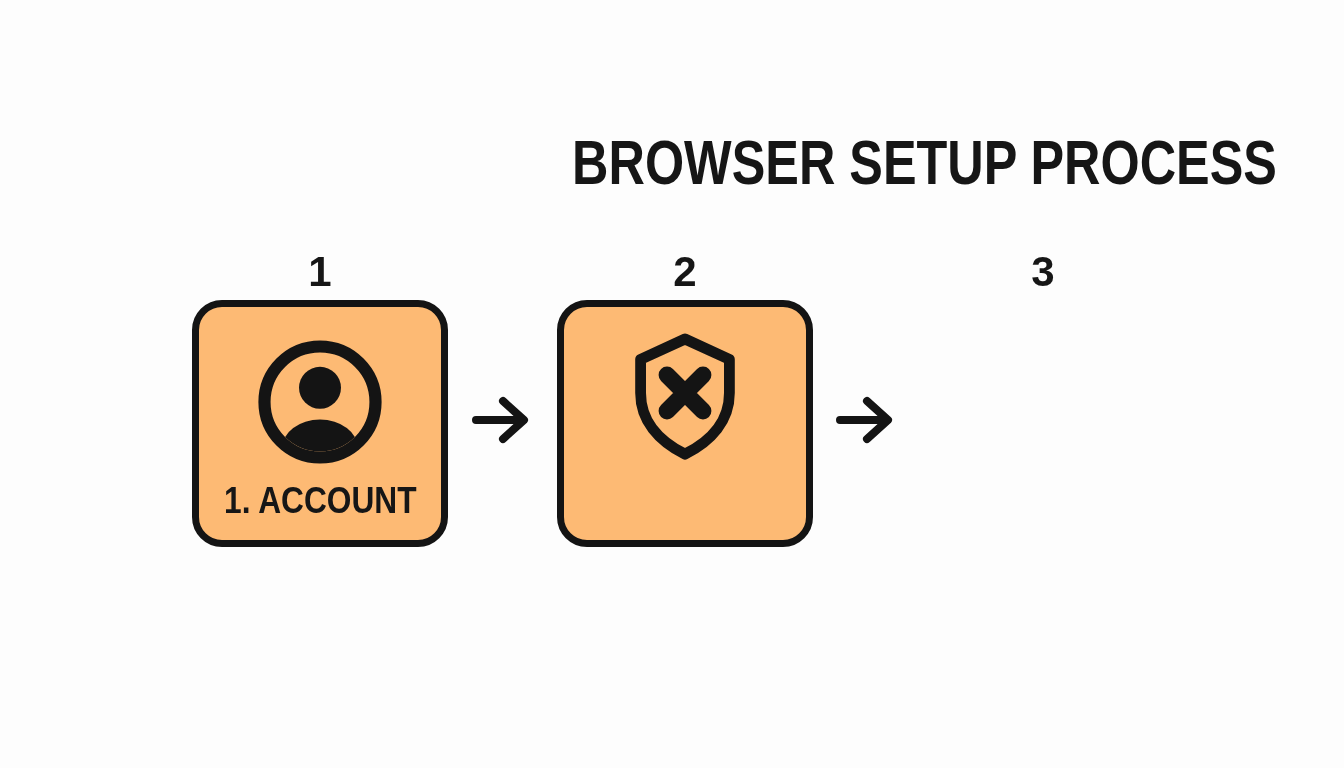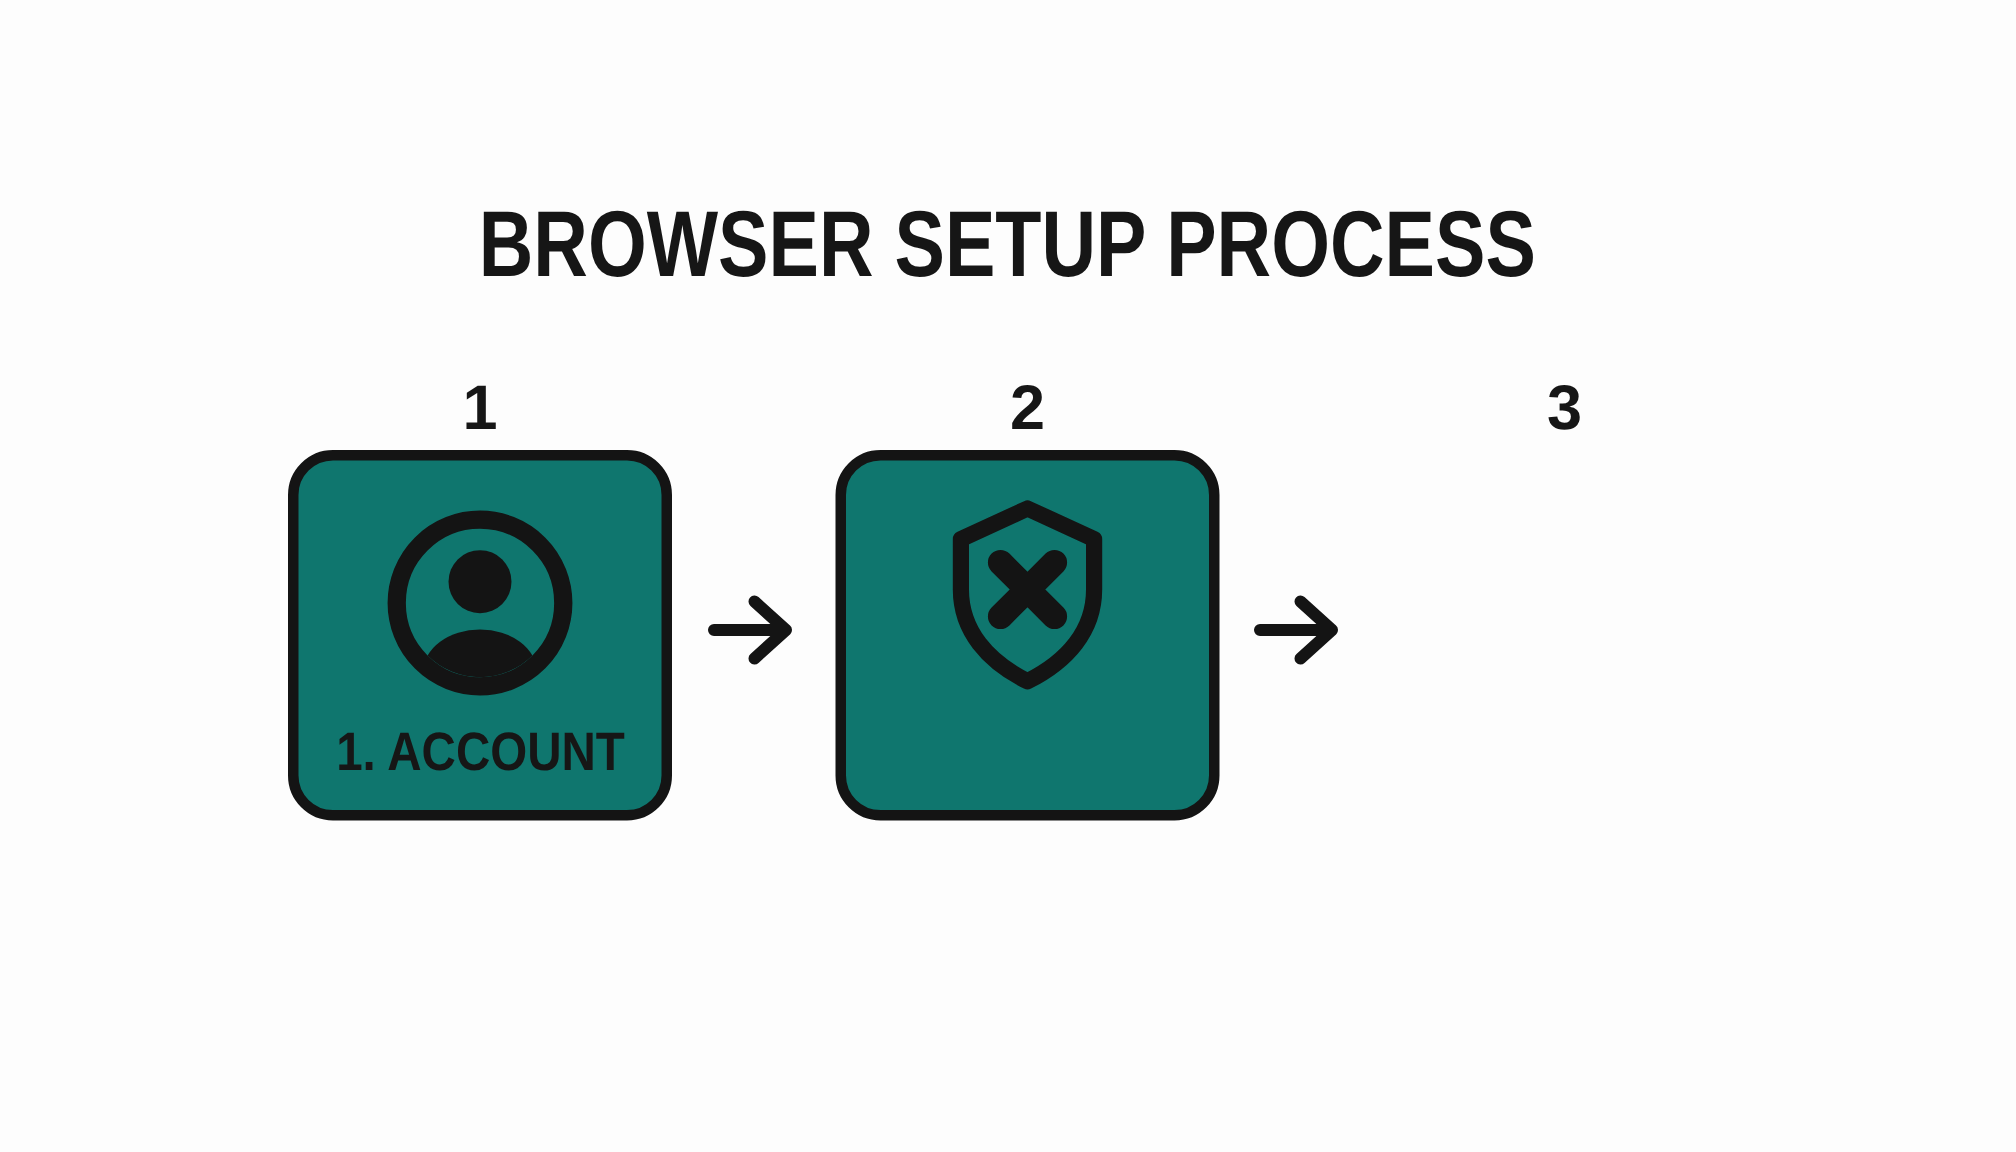--- a/index.html
+++ b/index.html
@@ -14,21 +14,21 @@
   }
   .stage {
     position: absolute;
     inset: 0;
   }
   .title {
     position: absolute;
     top: 128px;
     left: 0;
     width: 1344px;
-    text-align: center;
+    text-align: right;
     font-size: 60px;
     font-weight: 700;
     color: #161616;
     letter-spacing: 0px;
     white-space: nowrap;
   }
   .title > span {
     display: inline-block;
     transform: scaleX(0.84) scaleY(1.04);
     transform-origin: center;
@@ -43,21 +43,21 @@
     color: #161616;
   }
   .step-box {
     position: absolute;
     top: 300px;
     width: 256px;
     height: 247px;
     box-sizing: border-box;
     border: 7px solid #141414;
     border-radius: 30px;
-    background: #0f766e;
+    background: #fdba74;
   }
   .step-icon {
     position: absolute;
     left: 0;
     width: 100%;
     display: flex;
     justify-content: center;
   }
   .step-label {
     position: absolute;

